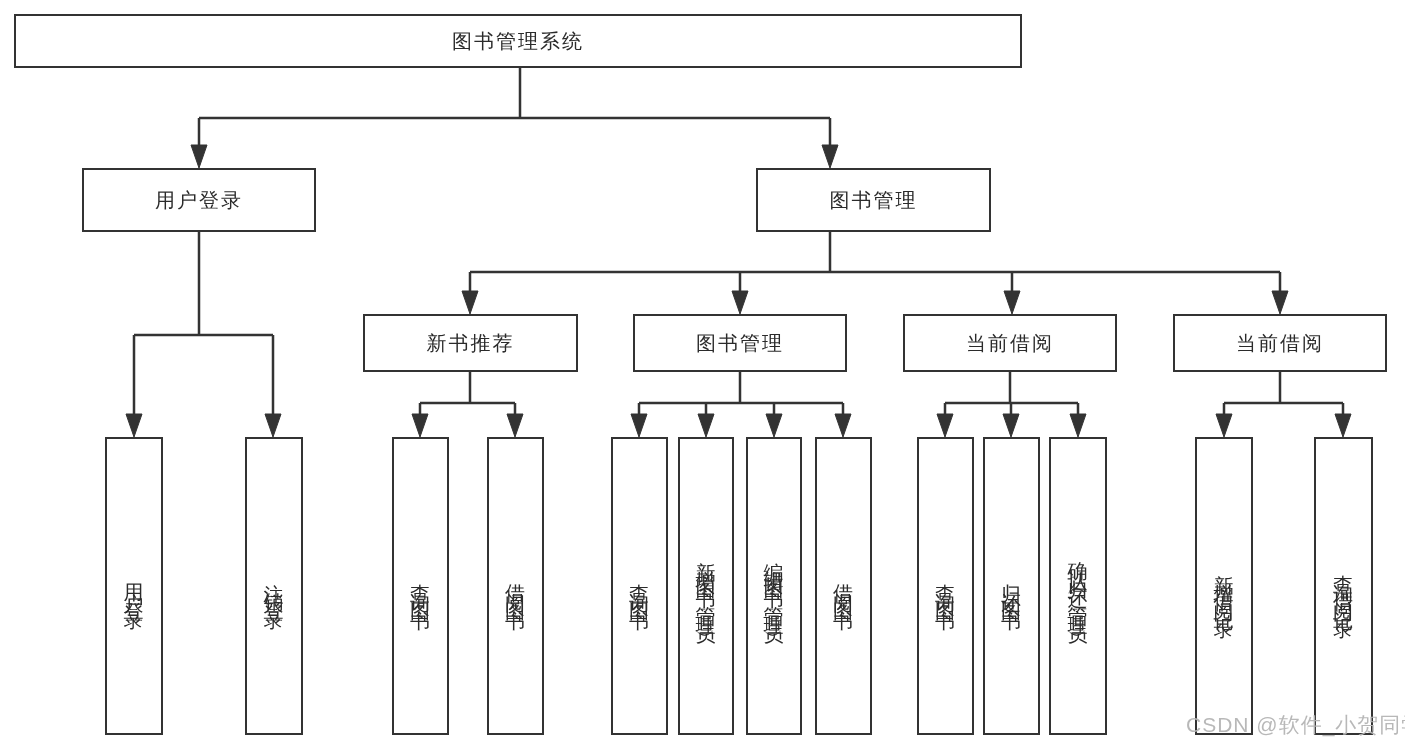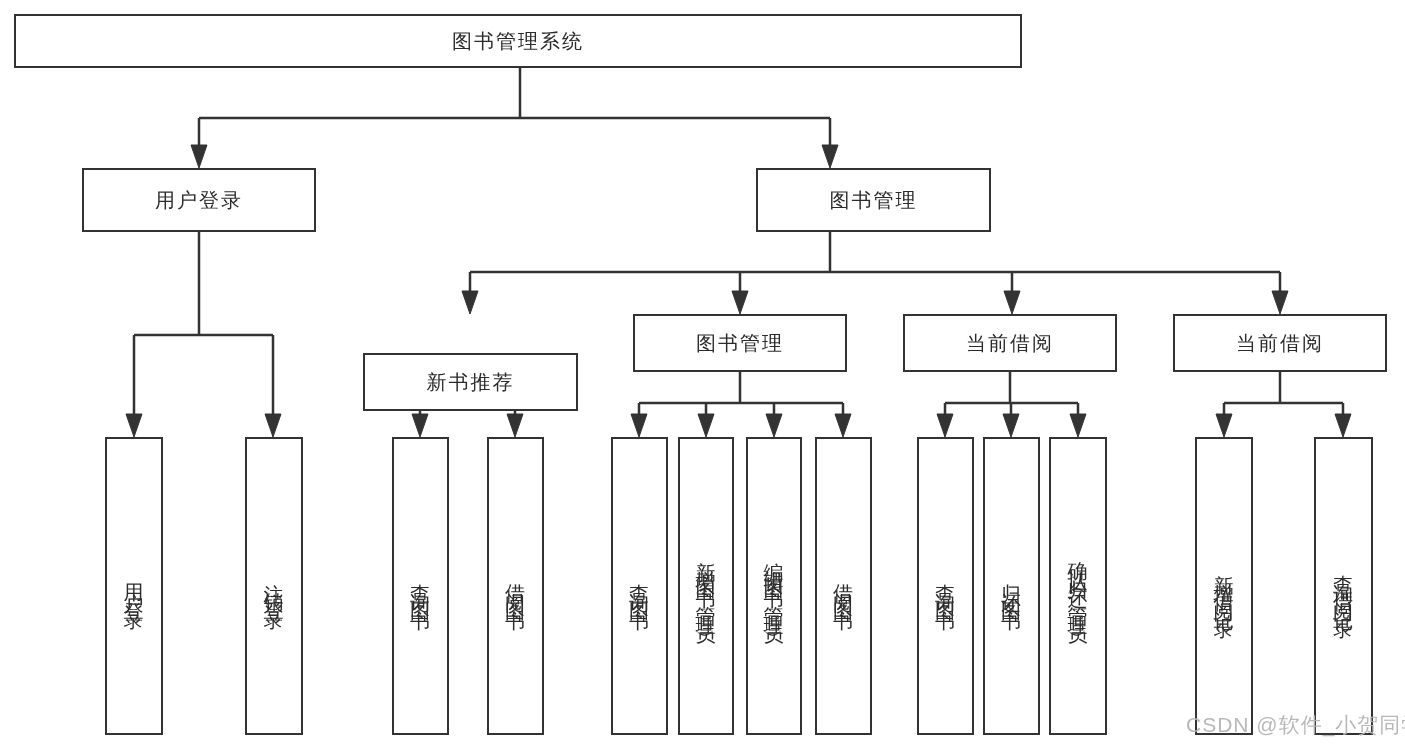--- a/index.html
+++ b/index.html
@@ -91,21 +91,21 @@
       <polygon points="1216,414 1232,414 1224,437"></polygon>
       <polygon points="1335,414 1351,414 1343,437"></polygon>
     </g>
   </svg>
 
   <div class="box" style="left:14px; top:14px; width:1008px; height:54px;">图书管理系统</div>
 
   <div class="box" style="left:82px; top:168px; width:234px; height:64px;">用户登录</div>
   <div class="box" style="left:712px; top:168px; width:235px; height:64px;margin-left:44px;">图书管理</div>
 
-  <div class="box" style="left:363px; top:314px; width:215px; height:58px;margin-top:39px;">新书推荐</div>
+  <div class="box" style="left:363px; top:314px; width:215px; height:58px;">新书推荐</div>
   <div class="box" style="left:633px; top:314px; width:214px; height:58px;">图书管理</div>
   <div class="box" style="left:903px; top:314px; width:214px; height:58px;">当前借阅</div>
   <div class="box" style="left:1173px; top:314px; width:214px; height:58px;">当前借阅</div>
 
   <div class="box v" style="left:105px; top:437px; width:58px; height:298px;">用户登录</div>
   <div class="box v" style="left:245px; top:437px; width:58px; height:298px;">注销登录</div>
 
   <div class="box v" style="left:392px; top:437px; width:57px; height:298px;">查询图书</div>
   <div class="box v" style="left:487px; top:437px; width:57px; height:298px;">借阅图书</div>
 

